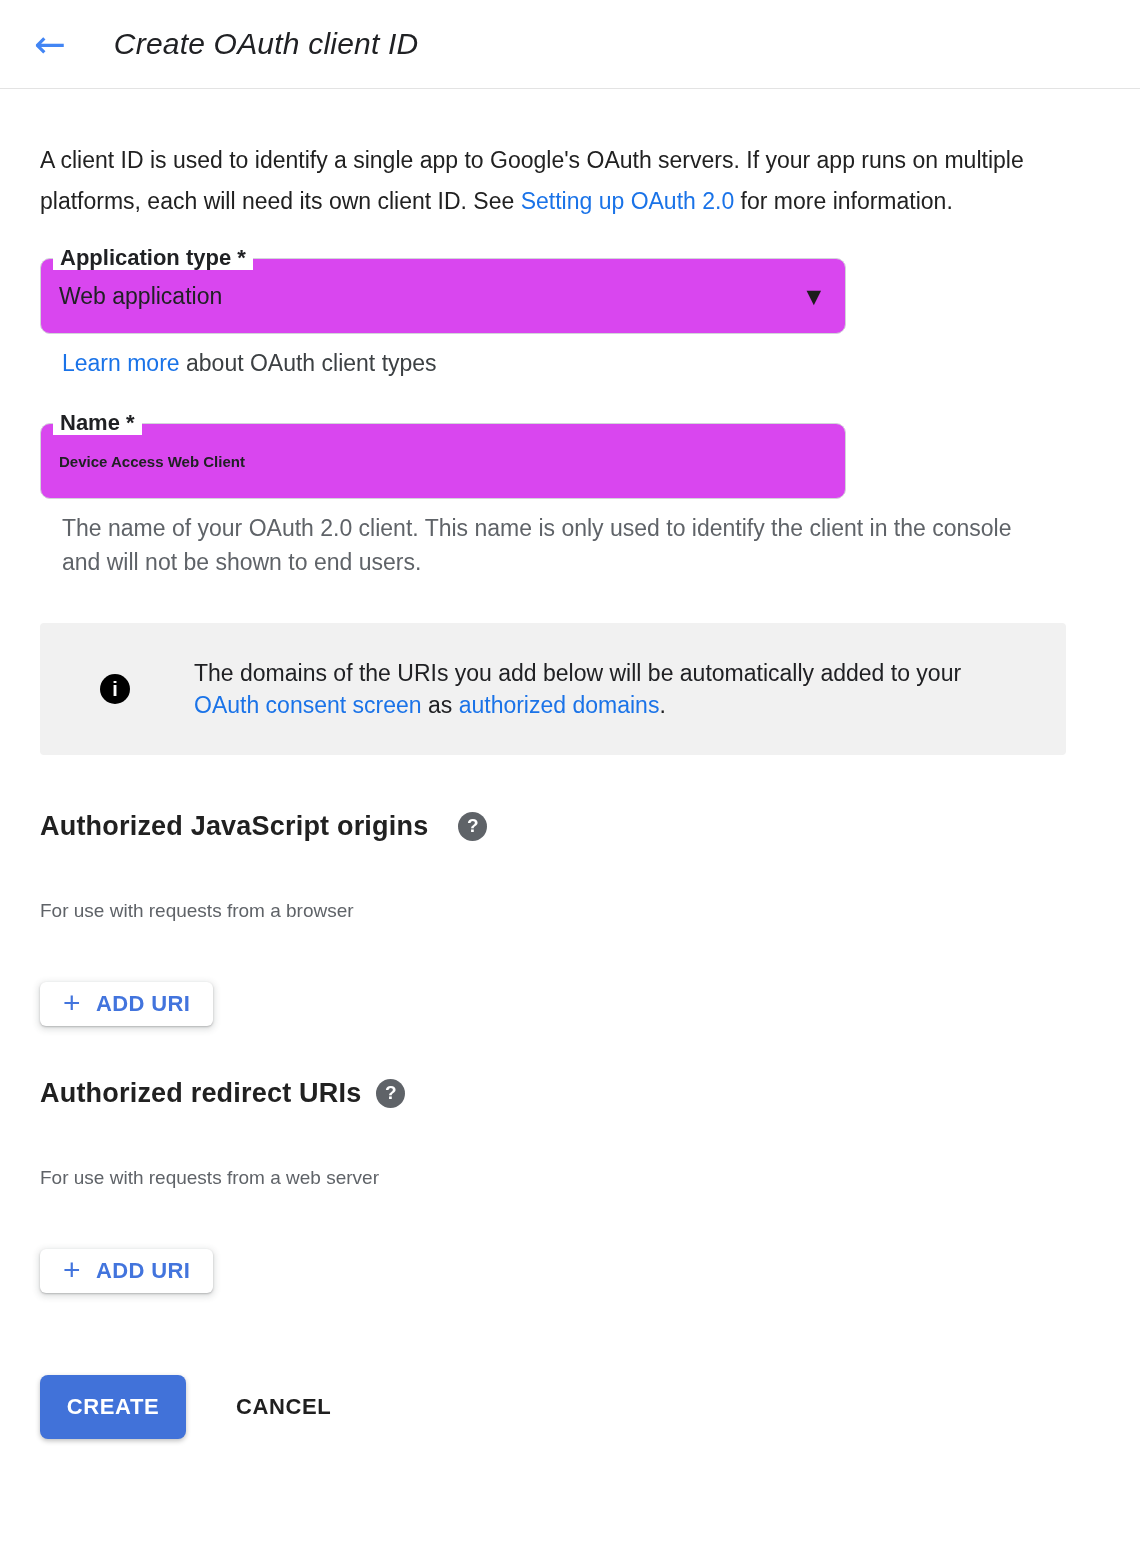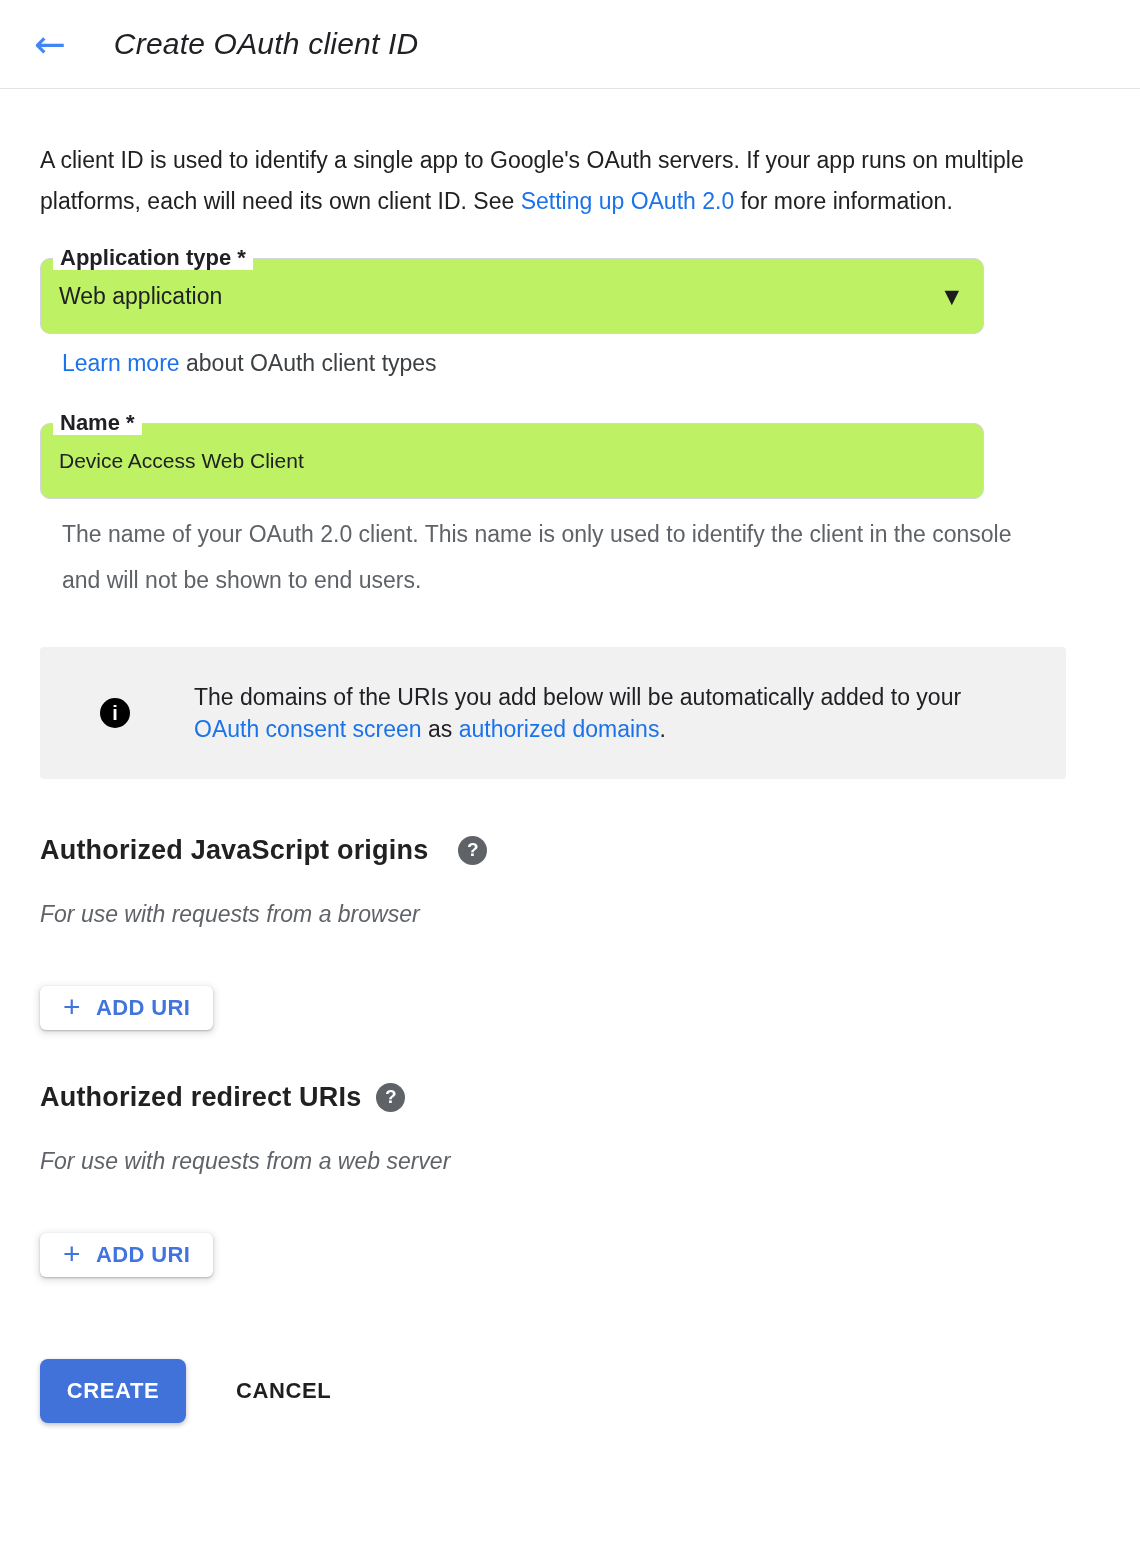--- a/index.html
+++ b/index.html
@@ -52,51 +52,52 @@
   a.link {
     color: #1a73e8;
     text-decoration-thickness: 2px;
     text-underline-offset: 5px;
     cursor: pointer;
   }
 
   
   .field {
     position: relative;
-    width: 944px;
+    width: 806px;
     height: 76px;
     border: 1px solid #d2d5d9;
     border-radius: 10px;
     display: flex;
     align-items: center;
     padding: 7px 18px;
-    background: #bef264;
+    background: #d946ef;
   }
   .field.select { cursor: pointer; }
   .field-label {
     position: absolute;
     top: -13px;
     left: 12px;
     background: #fff;
     padding: 0 7px;
     font-size: 22px;
     font-weight: bold;
     line-height: 24px;
     color: #202124;
     white-space: nowrap;
   }
   .field-value { font-size: 23px; color: #202124; }
   .field-input {
     border: none; outline: none;
     font-family: inherit;
-    font-size: 21px;
+    font-size: 15px;
     color: #202124;
     width: 940px;
     padding: 0;
     background: transparent;
+    font-weight: bold;
   }
   .caret {
     font-family: "DejaVu Sans", sans-serif;
     position: absolute;
     right: 24px;
     top: 50%;
     transform: translateY(-50%);
     font-size: 19px;
     color: #1d1d1d;
     user-select: none;
@@ -108,21 +109,21 @@
   .learn-more {
     margin: 14px 0 8px 22px;
     font-size: 23px;
     line-height: 30px;
     color: #3c4043;
   }
 
   .helper {
     margin: 12px 0 0 22px;
     font-size: 23px;
-    line-height: 46px;
+    line-height: 34px;
     color: #5f6368;
     max-width: 950px;
   }
 
   
   .info-banner {
     margin-top: 44px;
     width: 1026px;
     background: #f1f1f1;
     border-radius: 4px;
@@ -165,25 +166,24 @@
     color: #ffffff;
     font-size: 19px;
     font-weight: bold;
     display: flex;
     align-items: center;
     justify-content: center;
     cursor: pointer;
     user-select: none;
   }
   .desc {
-    margin: 36px 0 0;
-    font-size: 23px;
+    margin: 56px 0 0;
+    font-size: 19px;
     line-height: 27px;
     color: #5f6368;
-    font-style: italic;
   }
 
   
   .add-uri {
     margin-top: 58px;
     display: inline-flex;
     align-items: center;
     gap: 15px;
     height: 44px;
     padding: 0 23px;

